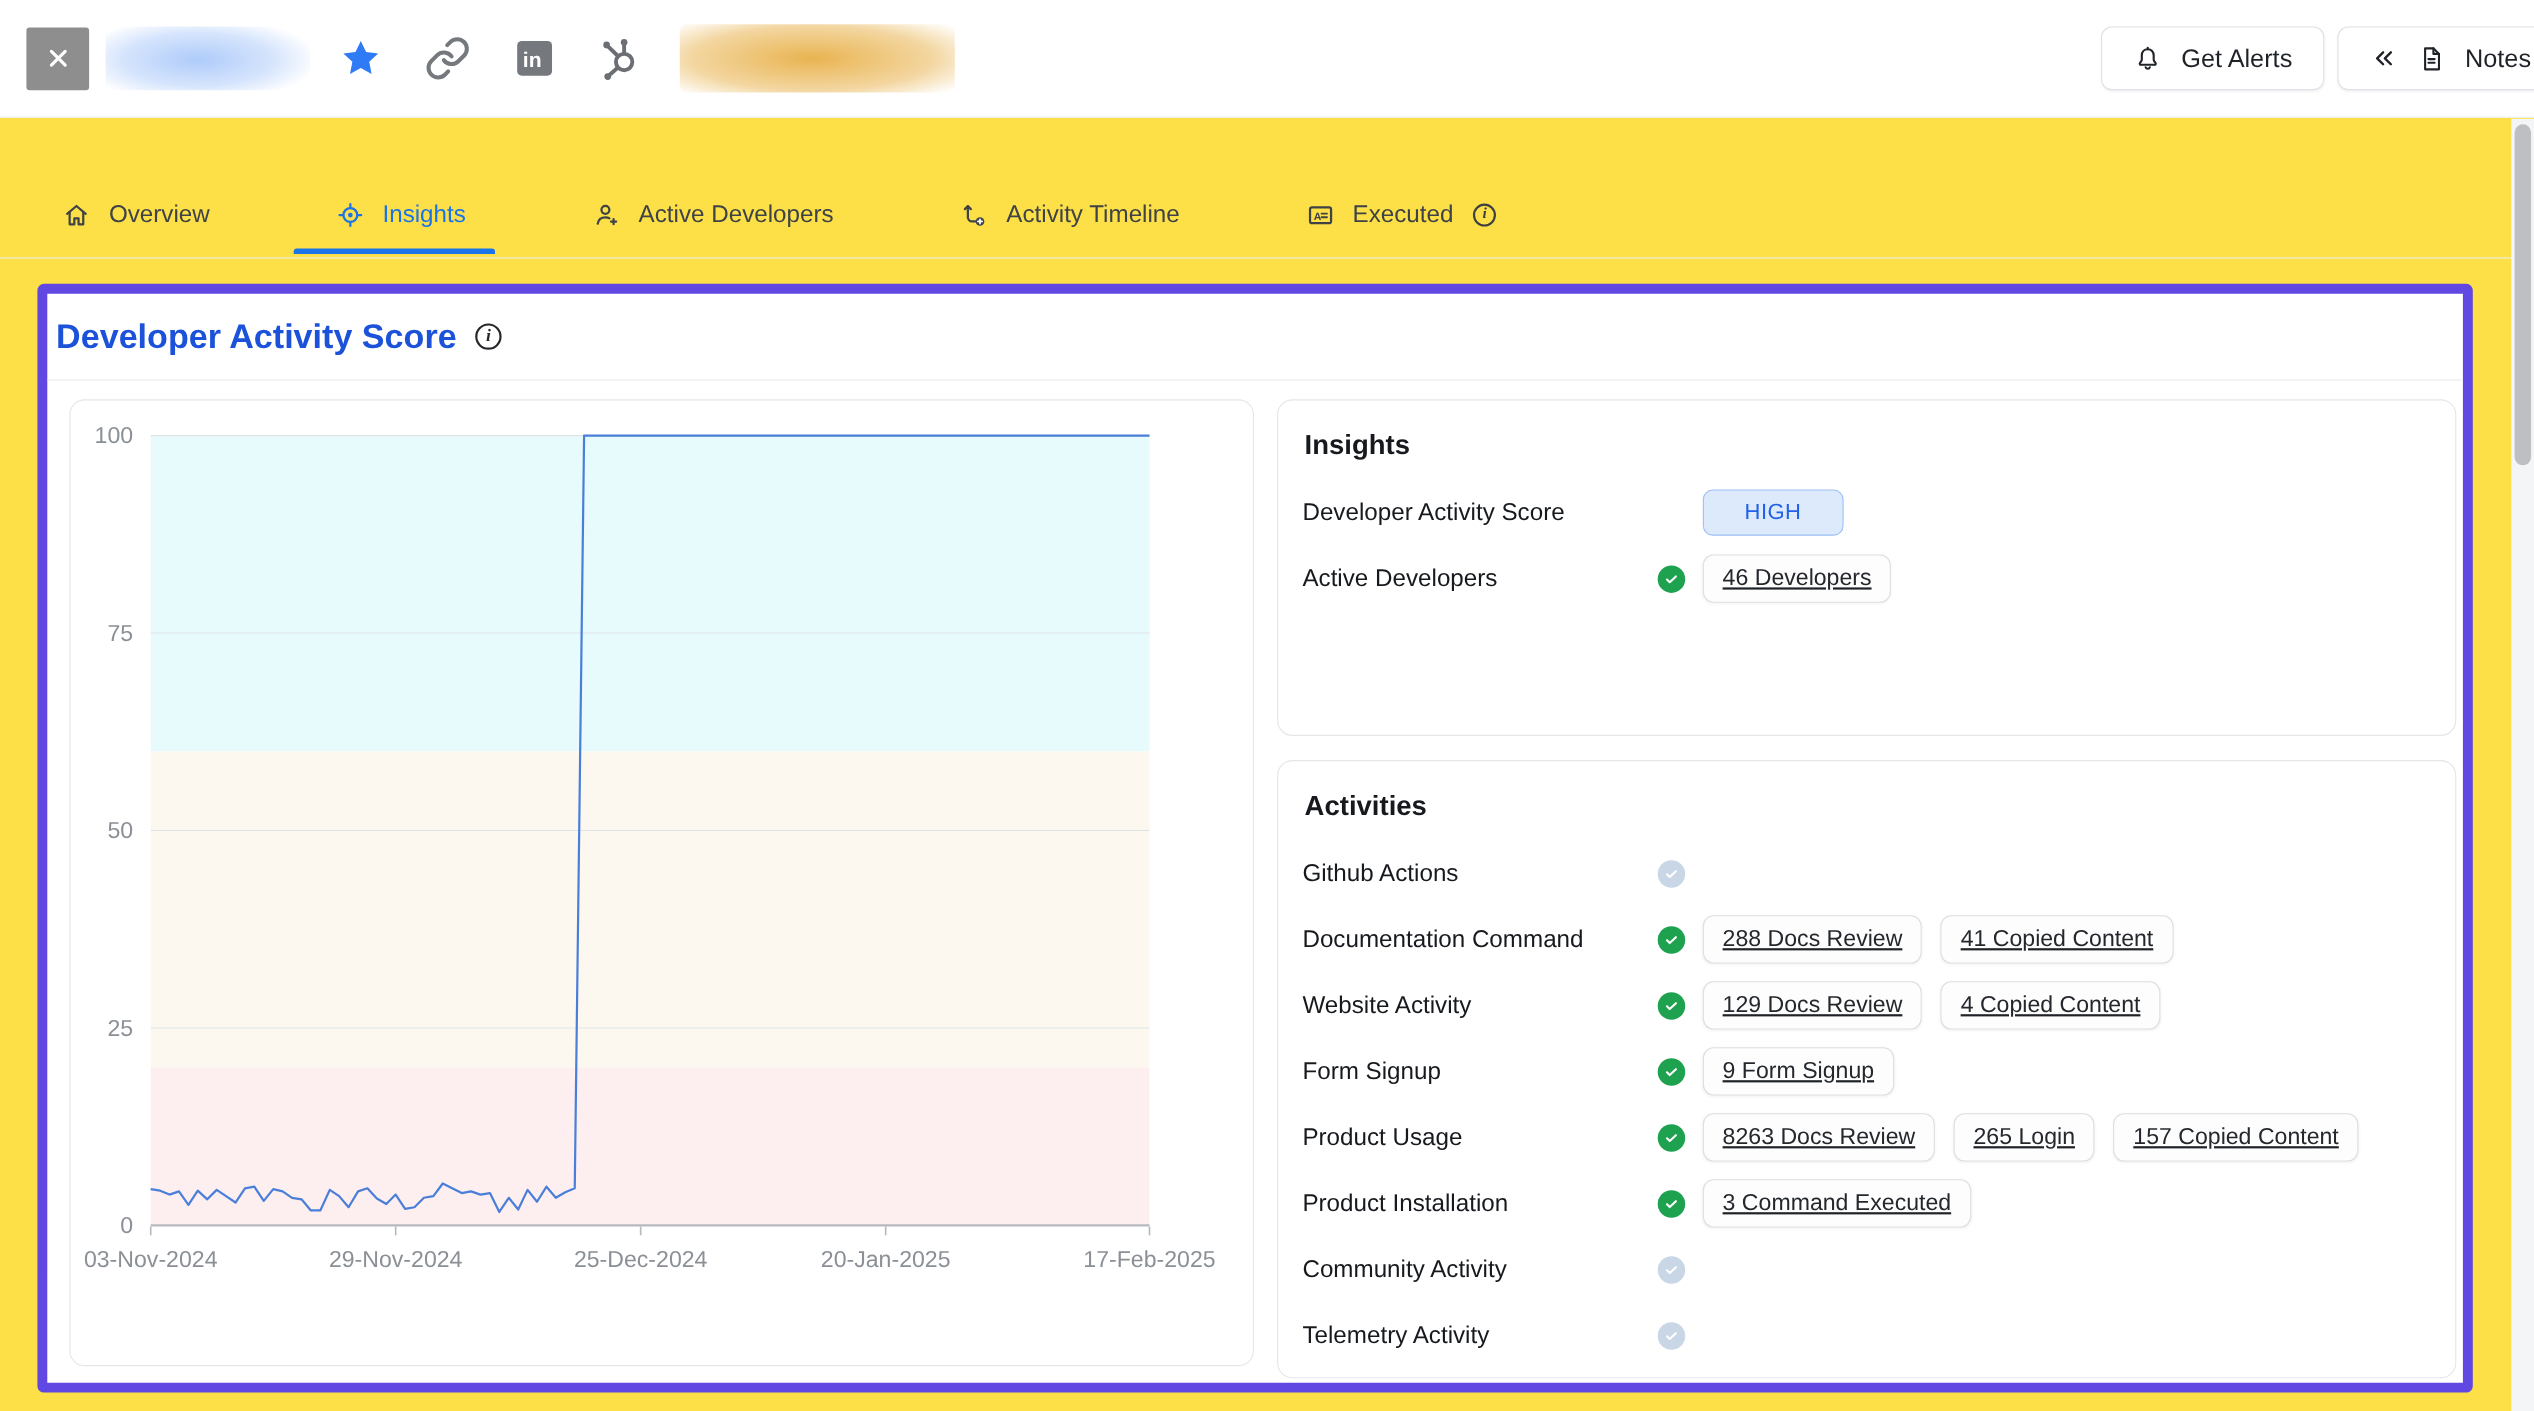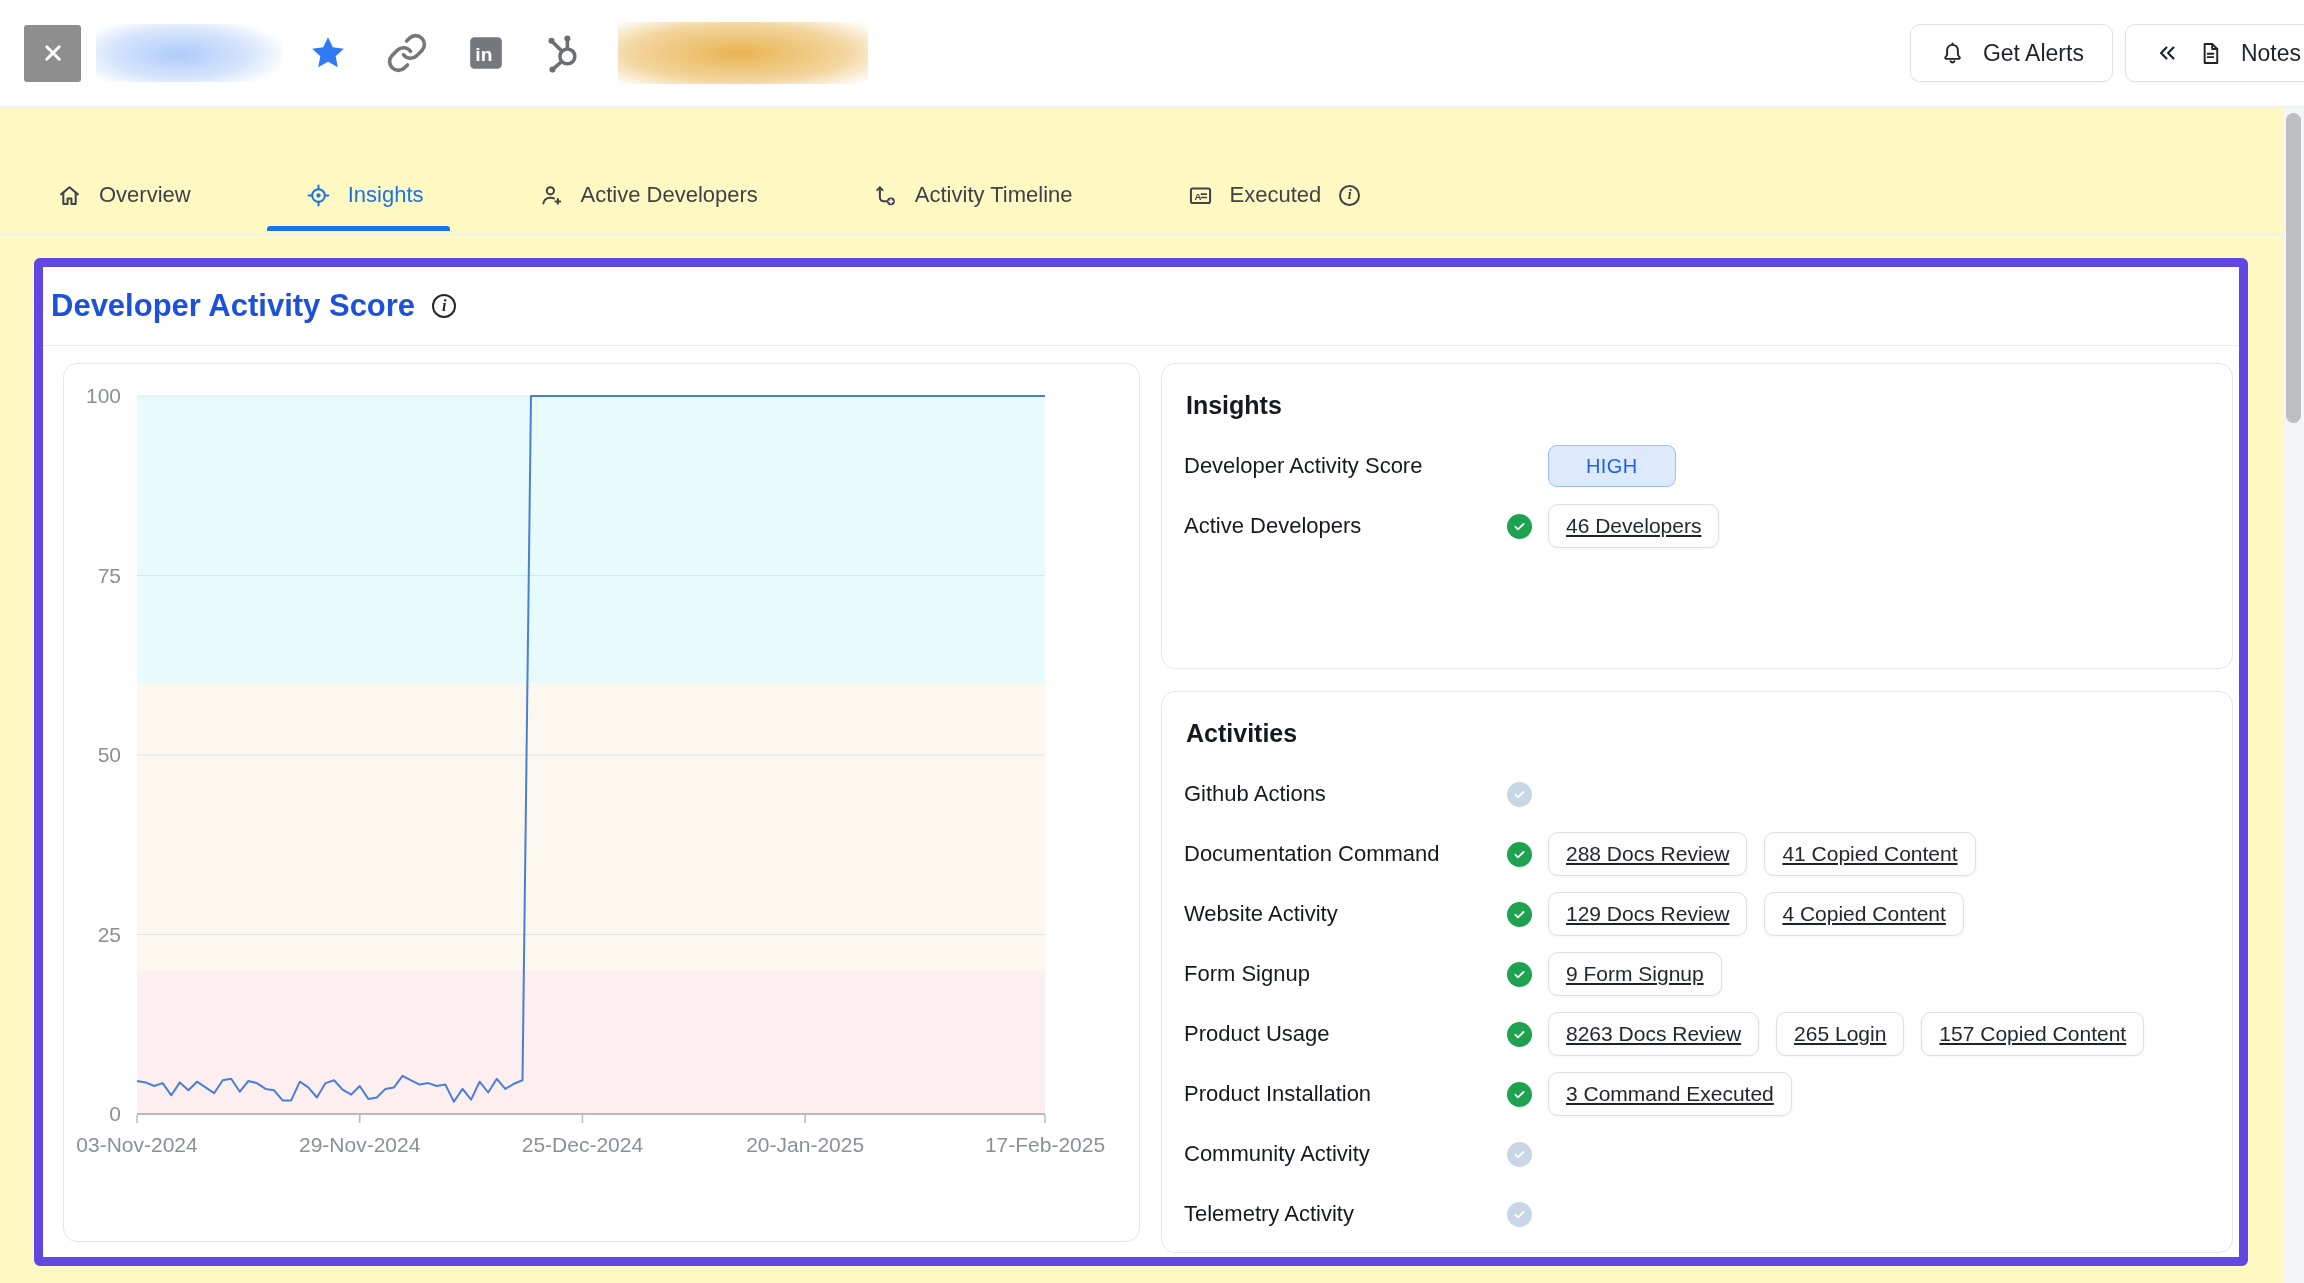--- a/index.html
+++ b/index.html
@@ -1,16 +1,16 @@
 <!DOCTYPE html>
 <html><head>
 <meta charset="utf-8">
 <style>
   html,body{margin:0;padding:0;background:#ffffff;}
-  .stage{position:relative;width:2304px;height:1283px;background:#fef9c3;overflow:hidden;
+  .stage{position:relative;width:2304px;height:1283px;background:#fde047;overflow:hidden;
          font-family:"Liberation Sans",sans-serif;color:#1f2328;}
   
   .topbar{position:absolute;top:0;left:0;width:2304px;height:107px;background:#fff;
           border-bottom:1px solid #eceef0;display:flex;align-items:center;box-sizing:border-box;}
   .close-btn{margin-left:24px;width:57px;height:57px;background:#8e8e8e;border:none;border-radius:3px;
              display:flex;align-items:center;justify-content:center;cursor:pointer;flex:none;}
   .redact{border-radius:6px;flex:none;}
   .redact.blue{margin-left:15px;width:186px;height:58px;
      background:radial-gradient(62% 70% at 45% 52%, var(--redact-blue,#aecbfa) 0%, rgba(174,203,250,.5) 60%, rgba(255,255,255,0) 96%);}
   .redact.orange{margin-left:32px;width:250px;height:62px;

